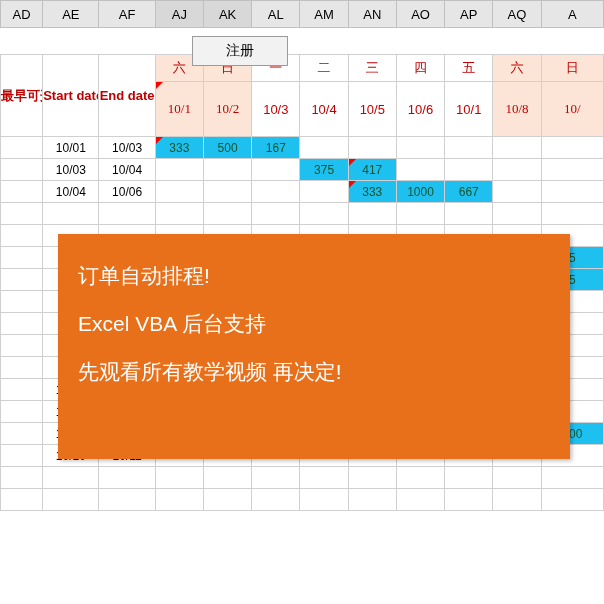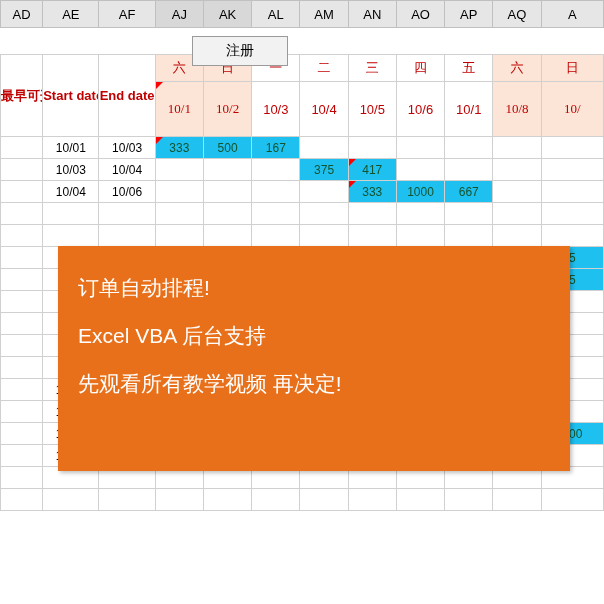--- a/index.html
+++ b/index.html
@@ -111,21 +111,21 @@
     top: 0; left: 0;
     width: 0; height: 0;
     border-top: 7px solid #ff0000;
     border-right: 7px solid transparent;
   }
   td.rel { position: relative; }
   
   #overlay {
     position: absolute;
     left: 58px;
-    top: 246px;
+    top: 234px;
     width: 512px;
     height: 225px;
     background: #e8701a;
     box-shadow: 2px 2px 4px rgba(0,0,0,0.25);
     padding: 18px 20px;
     box-sizing: border-box;
     color: #ffffff;
   }
   #overlay .line {
     font-size: 21px;

